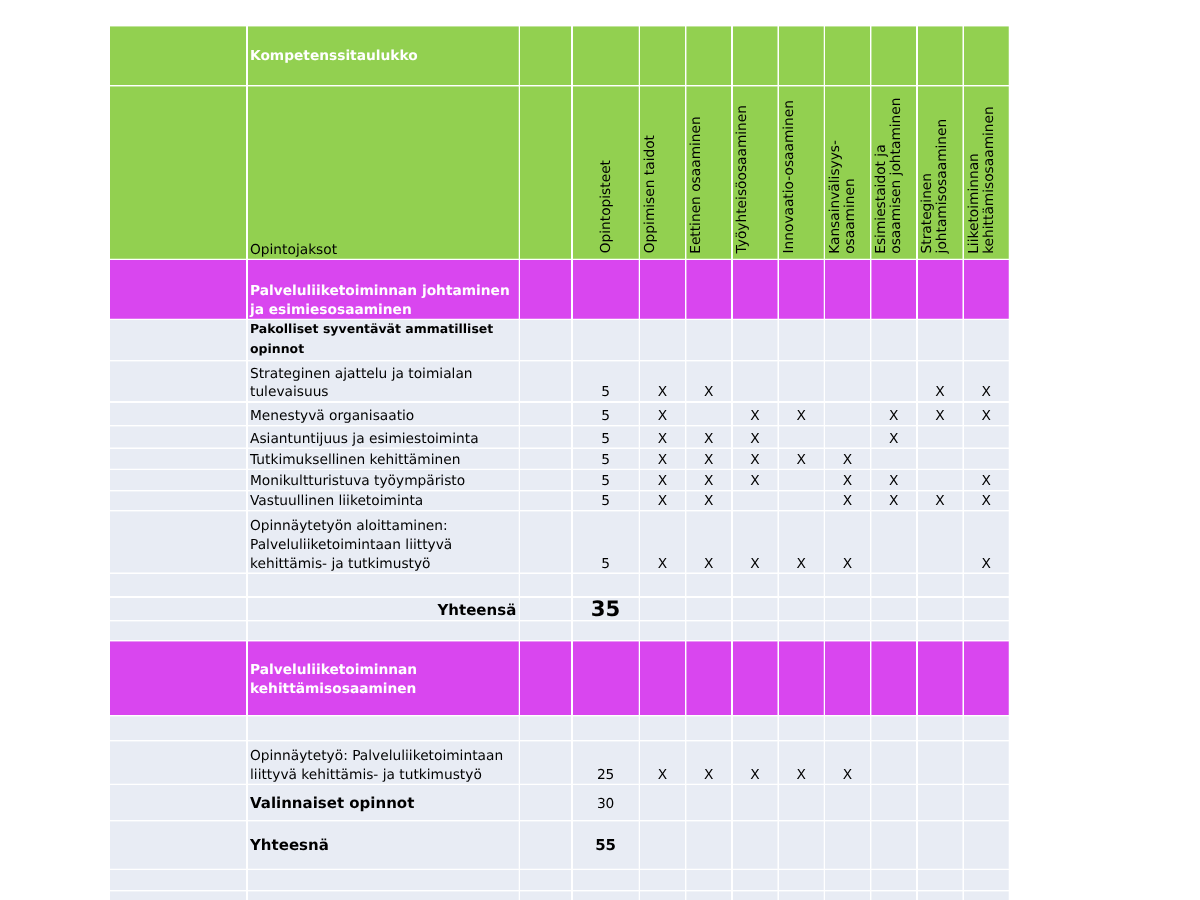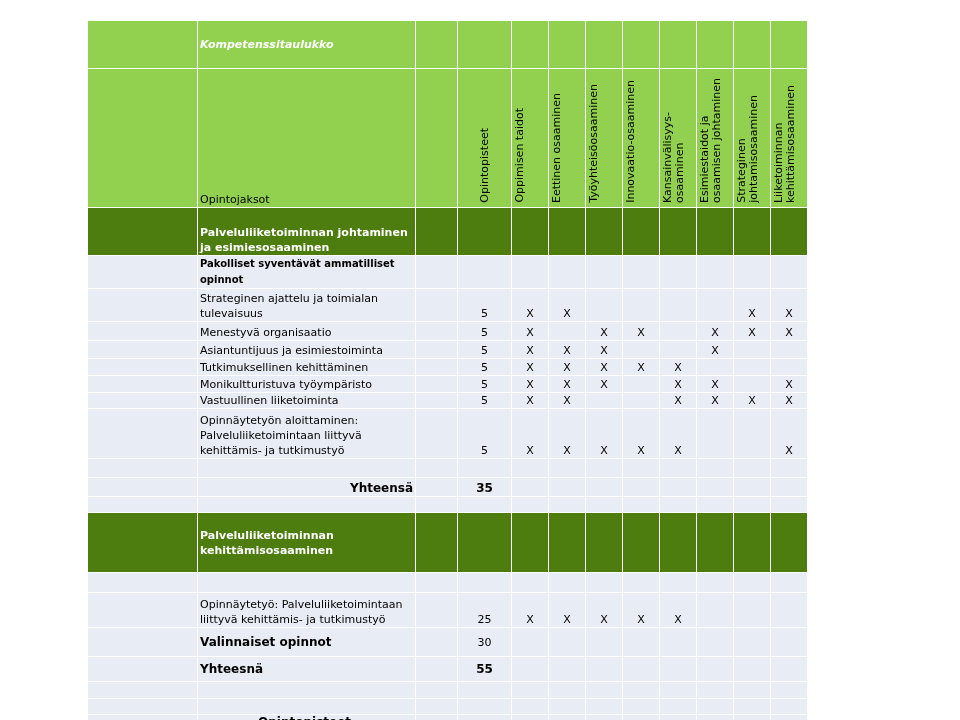--- a/index.html
+++ b/index.html
@@ -3,23 +3,23 @@
 <meta charset="utf-8">
 <style>
   html, body { margin:0; padding:0; background:#ffffff; }
   body { width:960px; height:720px; position:relative; overflow:hidden;
          font-family: "DejaVu Sans", sans-serif; color:#000; }
   table.grid { position:absolute; left:87px; top:20px; border-collapse:collapse;
                table-layout:fixed; width:720px; }
   table.grid td { border:1.5px solid #ffffff; padding:0 2px; font-size:11px;
                   line-height:15px; vertical-align:bottom; overflow:hidden; }
   .green td { background:#92d050; }
-  .blue td { background:#4d7c0f; color:#fff; font-weight:bold; }
+  .blue td { background:#d946ef; color:#fff; font-weight:bold; }
   .lt td { background:#e8ecf4; }
-  .title-text { color:#fff; font-weight:bold; font-size:13.5px; vertical-align:middle !important;font-style:italic; }
+  .title-text { color:#fff; font-weight:bold; font-size:13.5px; vertical-align:middle !important; }
   .vert { writing-mode:vertical-rl; transform:rotate(180deg); white-space:pre-line;
           font-size:11px; line-height:12px; display:inline-block; text-align:left; }
   .num { text-align:center; }
   .xc { text-align:center; }
   .bold { font-weight:bold; }
   .right { text-align:right; }
   .sec-title { font-size:11px; line-height:15px; padding-top:2px; }
 </style>
 </head>
 <body>
@@ -209,21 +209,21 @@
         <td></td>
         <td></td>
         <td></td>
         <td></td>
         <td></td>
       </tr>
       <tr class="lt" style="height: 19px;">
         <td></td>
         <td class="bold right" style="font-size:12px">Yhteensä</td>
         <td></td>
-        <td class="num bold" style="font-size:12px">35</td>
+        <td class="num bold" style="font-size:17px">35</td>
         <td></td>
         <td></td>
         <td></td>
         <td></td>
         <td></td>
         <td></td>
         <td></td>
         <td></td>
       </tr>
       <tr class="lt" style="height: 16px;">
@@ -289,21 +289,21 @@
         <td class="num" style="vertical-align:middle">30</td>
         <td></td>
         <td></td>
         <td></td>
         <td></td>
         <td></td>
         <td></td>
         <td></td>
         <td></td>
       </tr>
-      <tr class="lt" style="height: 25px;">
+      <tr class="lt" style="height: 39px;">
         <td></td>
         <td class="bold" style="font-size:12px;vertical-align:middle">Yhteesnä</td>
         <td></td>
         <td class="num bold" style="font-size:12px;vertical-align:middle">55</td>
         <td></td>
         <td></td>
         <td></td>
         <td></td>
         <td></td>
         <td></td>

